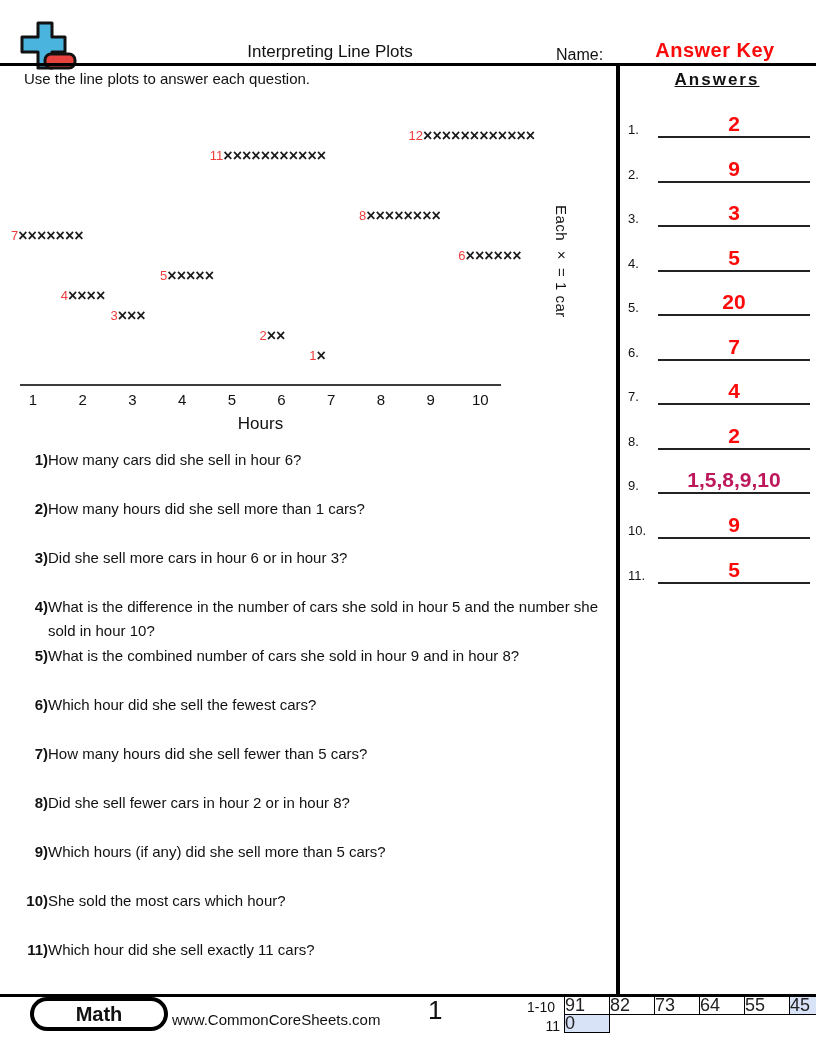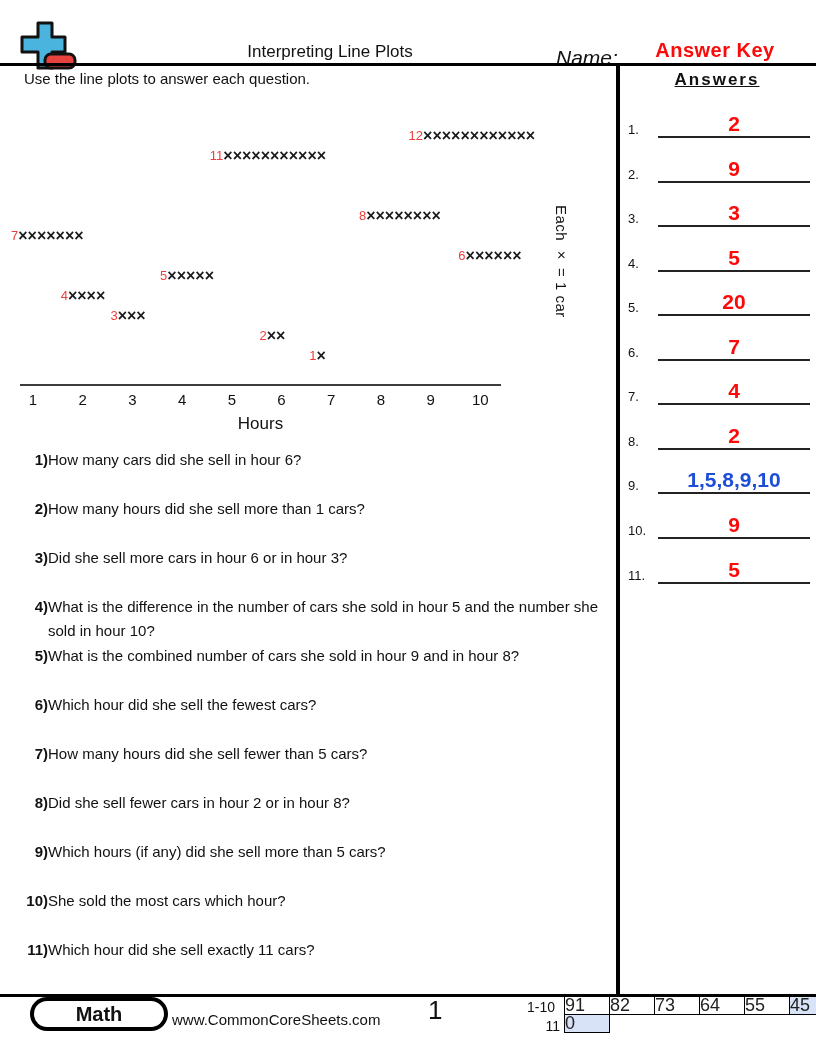--- a/index.html
+++ b/index.html
@@ -4,21 +4,21 @@
 <style>
   * { margin:0; padding:0; box-sizing:border-box; }
   html,body { background:#fff; }
   body { font-family:"Liberation Sans", sans-serif; color:#111; }
   #page { position:relative; width:816px; height:1056px; background:#fff; overflow:hidden; margin:0 auto; }
 
   
   #hdr-icon { position:absolute; left:16px; top:12px; }
   #hdr-line { position:absolute; left:0; top:63px; width:816px; height:3px; background:#000; }
   #title { position:absolute; left:180px; top:42px; width:300px; text-align:center; font-size:17px; }
-  #name-label { position:absolute; left:556px; top:46px; font-size:21px;font-style:italic; }
+  #name-label { position:absolute; left:556px; top:46px; font-size:16px; }
   #answer-key { position:absolute; left:622px; top:39px; width:186px; text-align:center; font-size:20px; font-weight:bold; letter-spacing:.5px; }
   #instructions { position:absolute; left:24px; top:70px; font-size:15px; font-weight:normal; }
 
   
   #divider { position:absolute; left:616px; top:66px; height:929px; width:3px; border-left:2px solid #000; border-right:2px solid #000; background:#fff; }
 
   
   #answers-title { position:absolute; left:622px; top:70px; width:190px; text-align:center; font-size:17px; font-weight:bold; letter-spacing:2px; text-decoration:underline; }
   .ans-item { position:absolute; left:628px; width:182px; display:flex; align-items:flex-end; }
   .ans-num { width:30px; font-size:13px; padding-bottom:1px; }
@@ -101,21 +101,21 @@
       <div class="ans-item" style="top: 379.3px;">
         <span class="ans-num">7.</span>
         <div class="ans-line"><span class="ans-val" style="color: rgb(251, 10, 10);">4</span></div>
       </div>
       <div class="ans-item" style="top: 423.85px;">
         <span class="ans-num">8.</span>
         <div class="ans-line"><span class="ans-val" style="color: rgb(251, 10, 10);">2</span></div>
       </div>
       <div class="ans-item" style="top: 468.4px;">
         <span class="ans-num">9.</span>
-        <div class="ans-line"><span class="ans-val" style="color: #1d4ed8;">1,5,8,9,10</span></div>
+        <div class="ans-line"><span class="ans-val" style="color: #be185d;">1,5,8,9,10</span></div>
       </div>
       <div class="ans-item" style="top: 512.95px;">
         <span class="ans-num">10.</span>
         <div class="ans-line"><span class="ans-val" style="color: rgb(251, 10, 10);">9</span></div>
       </div>
       <div class="ans-item" style="top: 557.5px;">
         <span class="ans-num">11.</span>
         <div class="ans-line"><span class="ans-val" style="color: rgb(251, 10, 10);">5</span></div>
       </div>
     </div>

